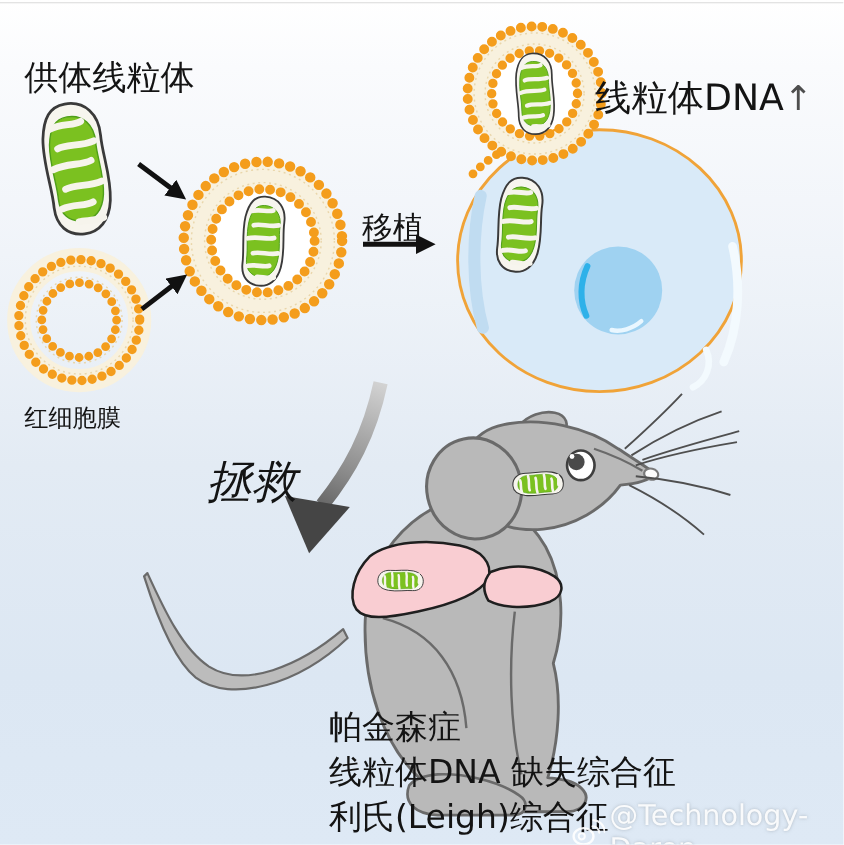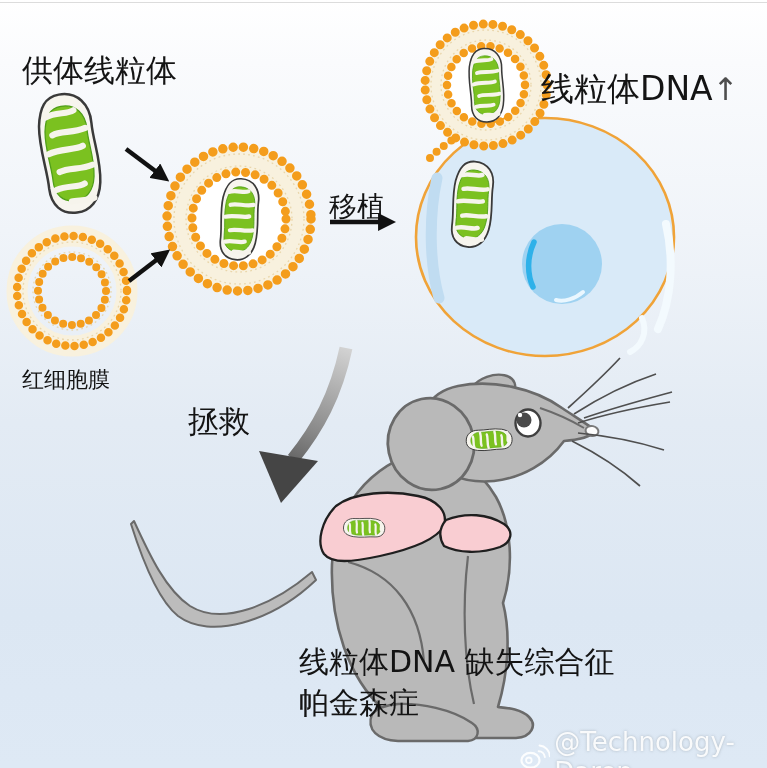--- a/index.html
+++ b/index.html
@@ -7,21 +7,21 @@
   .stage{
     position:relative;width:767px;height:768px;overflow:hidden;
     background:linear-gradient(180deg,#ffffff 0%,#fafbfd 8%,#f0f4f9 30%,#e3ebf4 55%,#dce7f3 80%,#dee9f5 100%);
   }
   .topline{position:absolute;top:2px;left:0;width:767px;height:1px;background:#dcdcdc;}
   .art{position:absolute;left:0;top:0;}
   .lbl{position:absolute;color:#141414;white-space:nowrap;}
   .lbl-donor{left:22px;top:50px;font-size:31px;}
   .lbl-rbc{left:22px;top:349px;font-size:22px;margin-top:16px;}
   .lbl-transplant{left:329px;top:188px;font-size:28px;}
-  .lbl-rescue{left:188px;top:401px;font-size:31px;}
+  .lbl-rescue{left:188px;top:411px;font-size:41px;font-style:italic;}
   .lbl-atp{left:555px;top:24px;font-size:33px;}
   .lbl-mtdna{left:541px;top:67px;font-size:33px;}
   .up-arrow{color:#4e4e4e;font-size:31px;}
   .diseases{position:absolute;left:299px;top:641px;font-size:30px;line-height:41px;color:#141414;}
   .watermark{
     position:absolute;left:519px;top:727px;display:flex;align-items:center;gap:4px;
     color:rgba(255,255,255,0.9);font-size:26px;
     text-shadow:0 0 3px rgba(130,140,150,0.55);
   }
 </style>
@@ -146,22 +146,23 @@
   </svg>
 
   <div class="lbl lbl-donor">供体线粒体</div>
   <div class="lbl lbl-rbc">红细胞膜</div>
   <div class="lbl lbl-transplant">移植</div>
   <div class="lbl lbl-rescue">拯救</div>
 
   <div class="lbl lbl-mtdna"><span>线粒体DNA</span><span class="up-arrow">↑</span></div>
 
   <div class="diseases">
+    <div>帕金森症</div>
     <div>线粒体DNA 缺失综合征</div>
-    <div>帕金森症</div>
+    <div>利氏(Leigh)综合征</div>
   </div>
 
   <div class="watermark">
     <svg width="38" height="34" viewBox="0 0 38 34">
       <ellipse cx="14" cy="21" rx="11" ry="9" fill="none" stroke="rgba(255,255,255,0.9)" stroke-width="2.6"></ellipse>
       <circle cx="12" cy="21" r="3.4" fill="none" stroke="rgba(255,255,255,0.9)" stroke-width="2.2"></circle>
       <path d="M24,10 C28,10 31,13 31.5,17" fill="none" stroke="rgba(255,255,255,0.9)" stroke-width="2.4" stroke-linecap="round"></path>
       <path d="M25,3 C32,3.5 37,9 37.5,16" fill="none" stroke="rgba(255,255,255,0.9)" stroke-width="2.4" stroke-linecap="round"></path>
     </svg>
     <span>@Technology-Daren</span>

